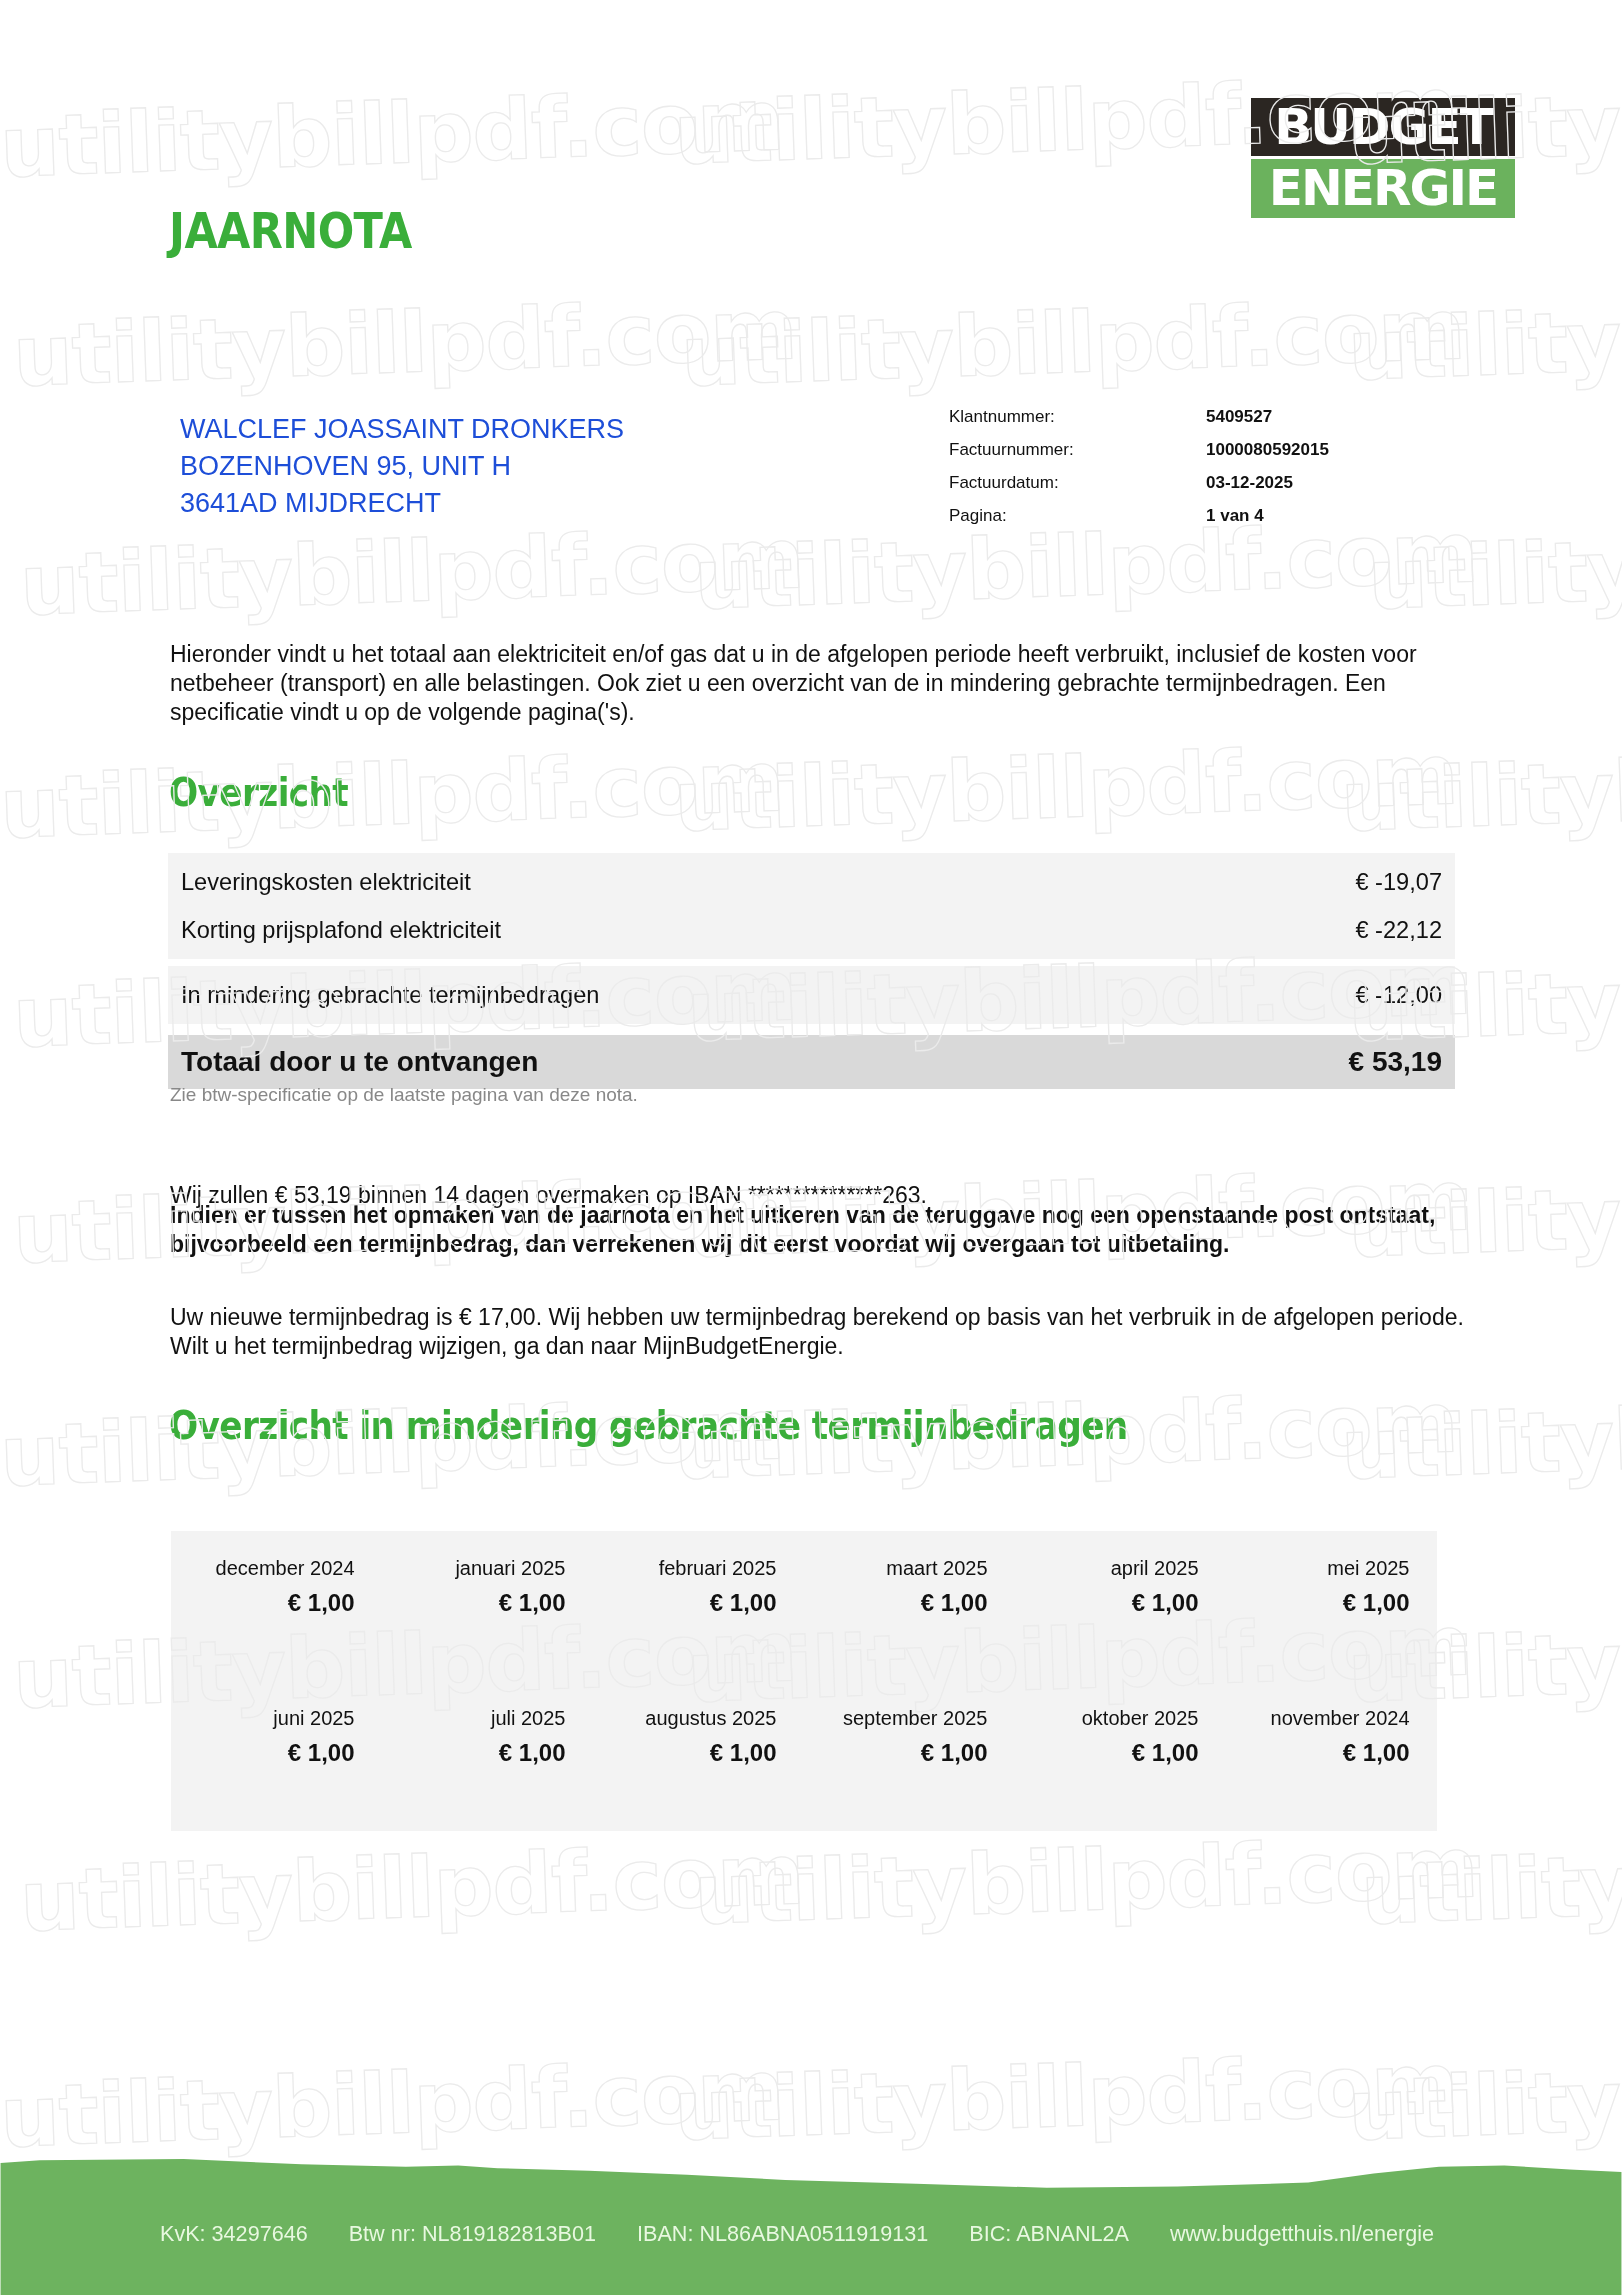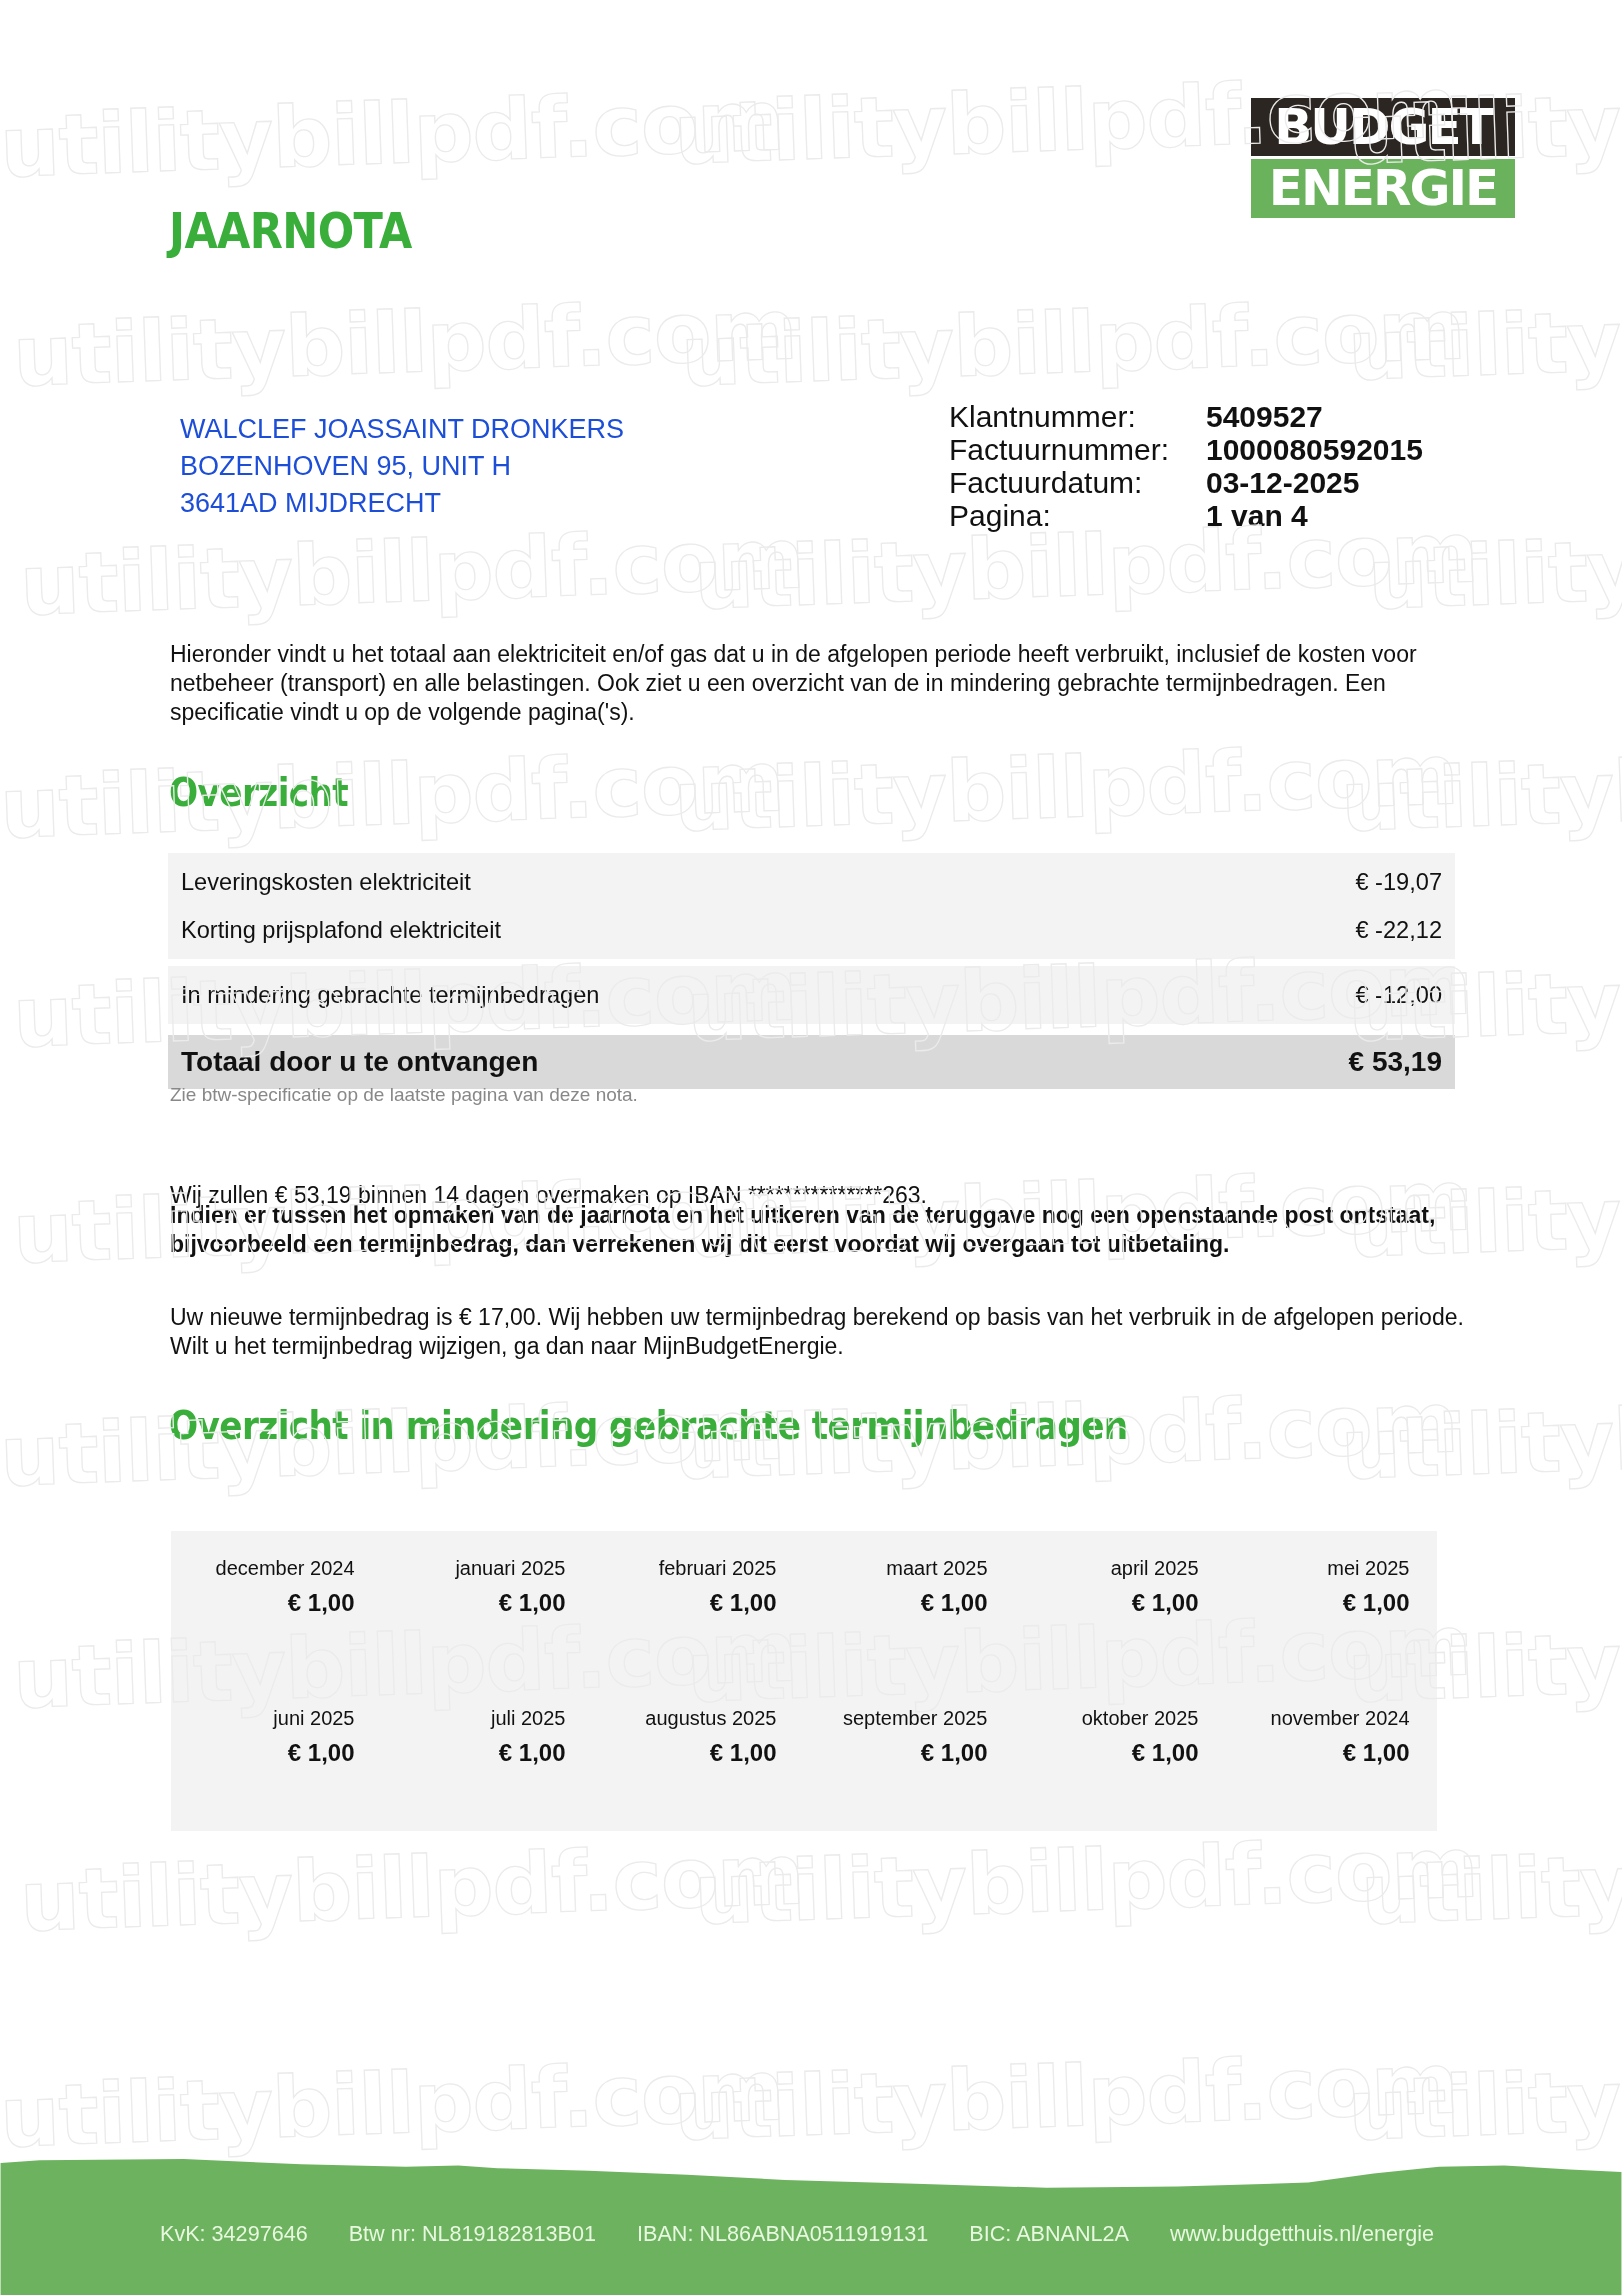--- a/index.html
+++ b/index.html
@@ -16,21 +16,21 @@
   .logo .top { background: #2b2622; color: #fff; font-family: "DejaVu Sans", sans-serif; font-weight: bold;
                font-size: 50px; height: 58px; line-height: 58px; text-align: center; letter-spacing: -2px; }
   .logo .bot { background: #6bb25d; color: #fff; font-family: "DejaVu Sans", sans-serif; font-weight: bold;
                font-size: 50px; height: 59px; line-height: 59px; text-align: center; margin-top: 2.6px; letter-spacing: -2px; }
 
   .title-main { position: absolute; left: 169px; top: 202px; font-family: "DejaVu Sans", sans-serif; font-weight: bold;
                 font-size: 50px; color: #3aae3a; letter-spacing: -0.7px; transform: scaleX(0.86); transform-origin: left; }
 
   .address { position: absolute; left: 180px; top: 411px; font-size: 27px; line-height: 37px; color: #1d4ed8; }
 
-  .meta { position: absolute; left: 949px; top: 400px; font-size: 30px; line-height: 33px; }
+  .meta { position: absolute; left: 949px; top: 400px; font-size: 17px; line-height: 33px; }
   .meta .row { display: flex; }
   .meta .k { width: 257px; color: #111; }
   .meta .v { font-weight: bold; color: #111; text-align: right; }
 
   .intro { position: absolute; left: 170px; top: 640px; width: 1302px; font-size: 23px; line-height: 29px; }
 
   .h2 { position: absolute; left: 169px; font-family: "DejaVu Sans", sans-serif; font-weight: bold; color: #3aae3a;
         font-size: 39px; transform: scaleX(0.88); transform-origin: left; letter-spacing: -0.7px; }
 
   .ov { position: absolute; left: 168px; width: 1287px; }

